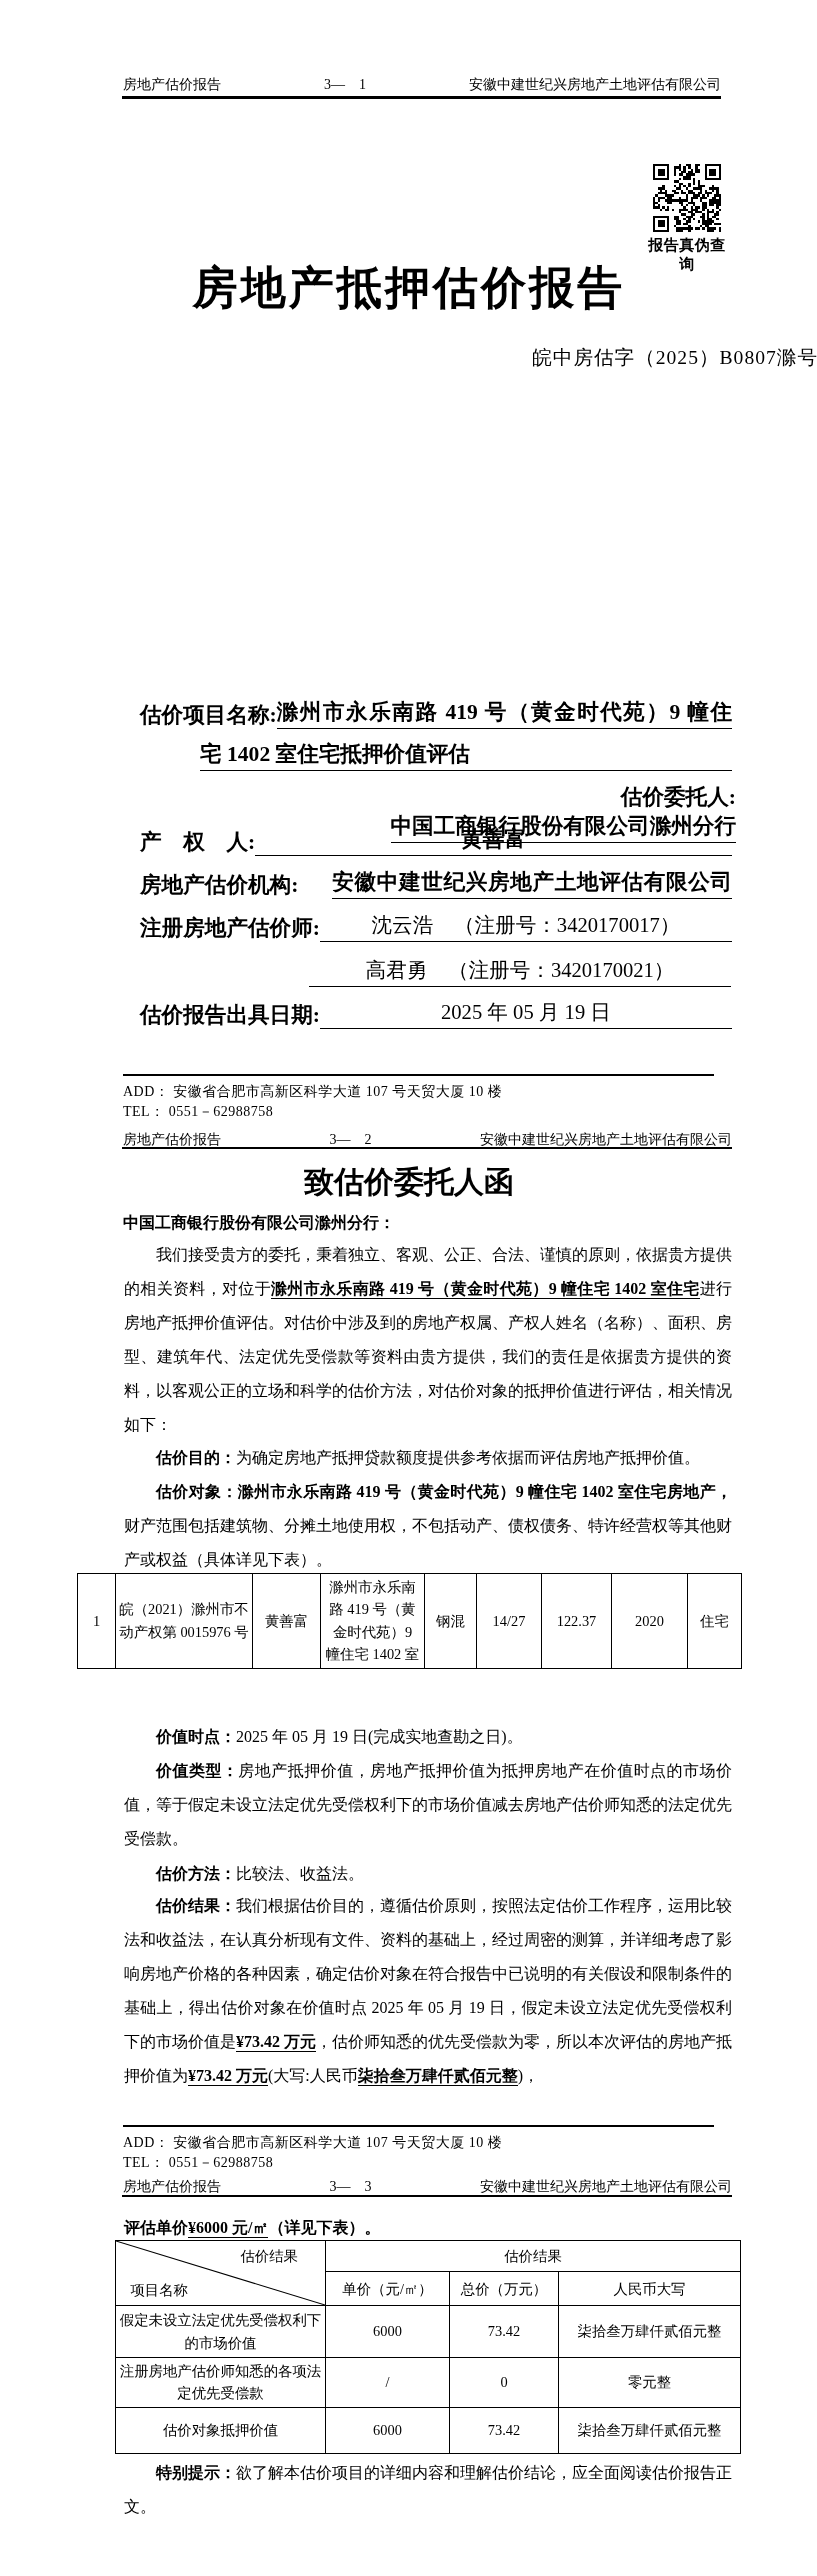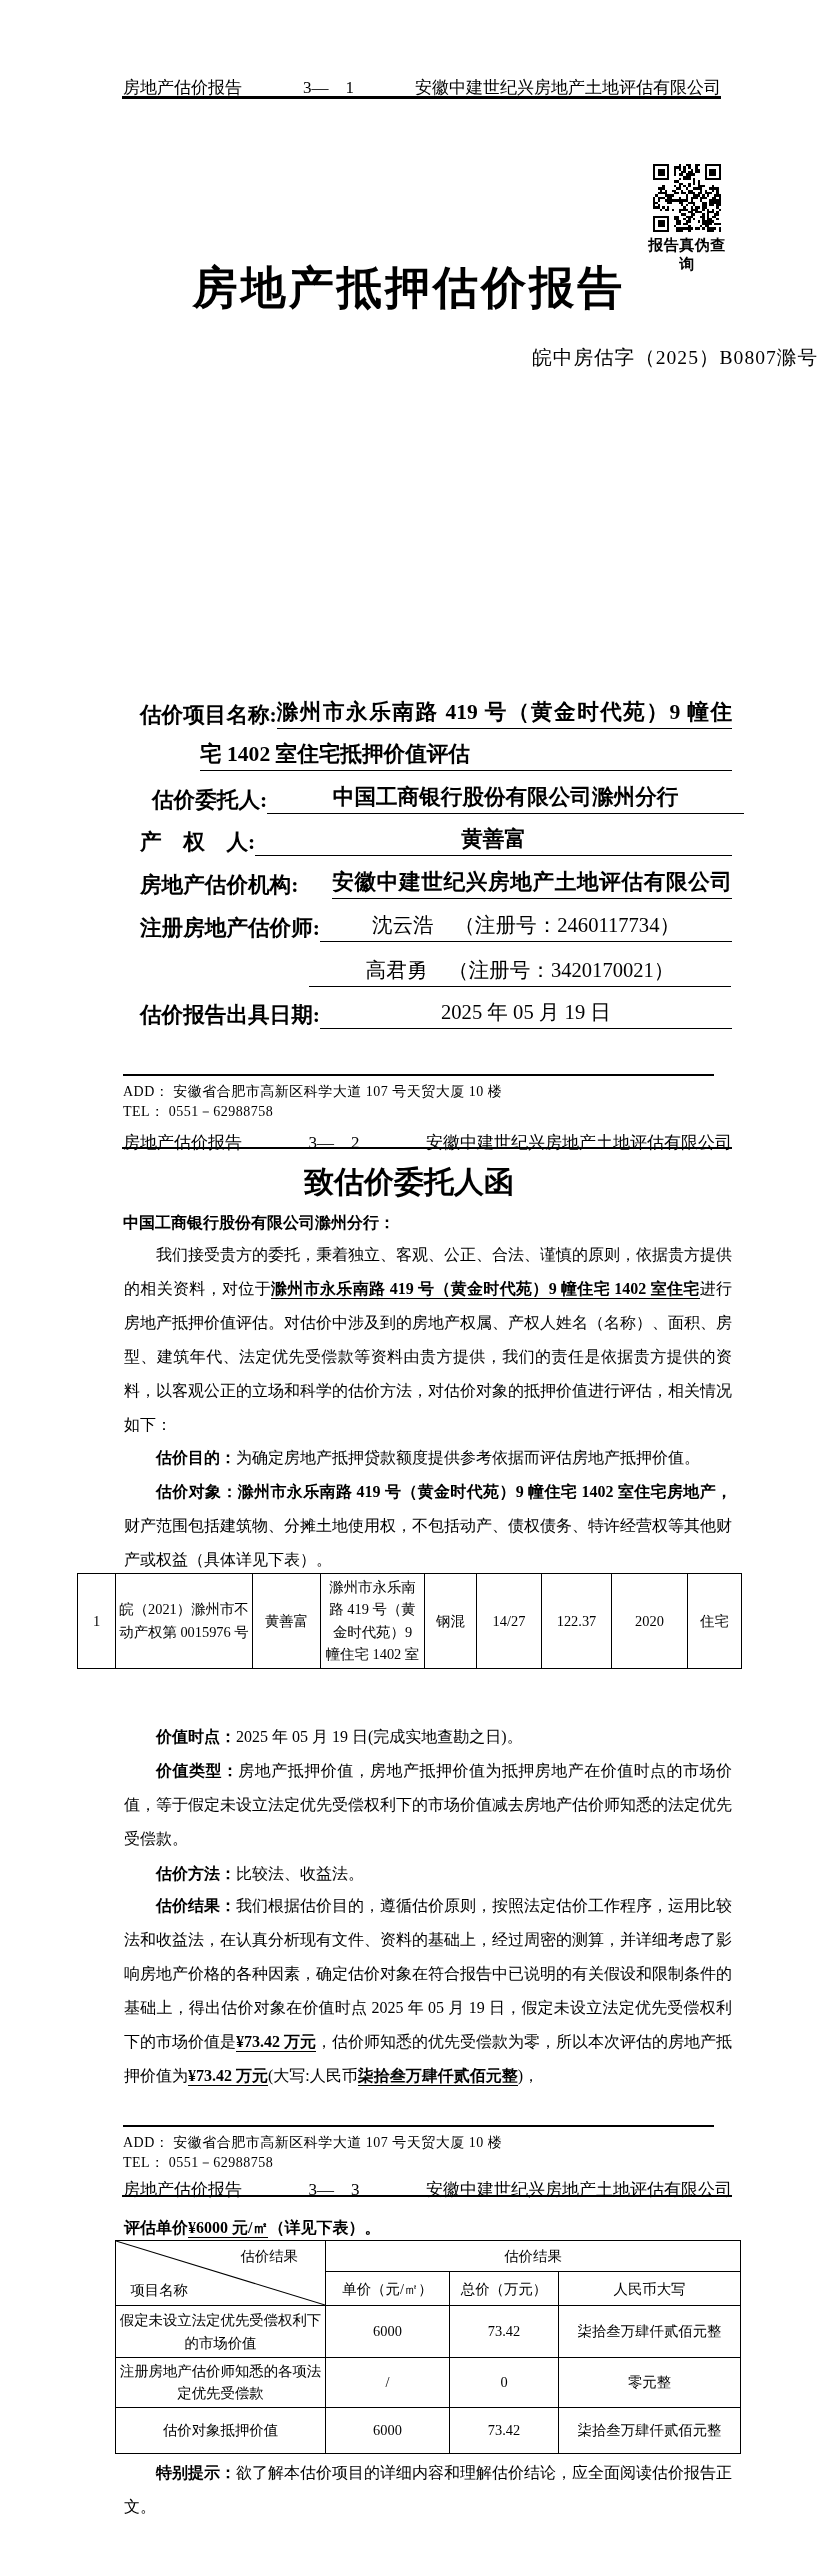--- a/index.html
+++ b/index.html
@@ -1,19 +1,19 @@
 <!DOCTYPE html>
 <html style="font-size:8.2px"><head>
 <meta charset="utf-8">
 <style>
   html,body{margin:0;padding:0;background:#ffffff;}
   body{width:818px;height:3300px;position:relative;overflow:hidden;
        font-family:"Liberation Serif","DejaVu Serif",serif;color:#000;}
   .abs{position:absolute;}
-  .hdr{display:flex;justify-content:space-between;align-items:flex-end;font-size:17px;}
+  .hdr{display:flex;justify-content:space-between;align-items:flex-end;font-size:14px;}
   .hdr .c{white-space:pre;}
   .hline{background:#000;}
   .ftr{font-size:14px;letter-spacing:0.5px;}
   .big-title{width:100%;text-align:center;font-size:45px;font-weight:bold;letter-spacing:3.1px;}
   .doc-no{width:100%;text-align:right;font-size:19.6px;letter-spacing:1px;}
   .frow{display:flex;align-items:flex-end;font-size:21.6px;}
   .flabel{font-weight:bold;white-space:pre;flex:0 0 auto;margin-left:16px;}
   .fval{flex:1 1 auto;border-bottom:1.5px solid #000;padding-bottom:2.1px;text-align:center;}
   .fval.left{text-align:left;}
   .fval.fill{text-align:justify;text-align-last:justify;}
@@ -351,35 +351,35 @@
 <div class="abs big-title" style="top:258px;left:0;">房地产抵押估价报告</div>
 <div class="abs doc-no" style="top:344px;left:0;">皖中房估字（2025）B0807滁号</div>
 
 <div class="abs frow" style="top:697px;left:124px;width:608px;">
   <span class="flabel">估价项目名称:</span>
   <span class="fval fill bold">滁州市永乐南路 419 号（黄金时代苑）9 幢住</span>
 </div>
 <div class="abs frow" style="top:739px;left:200px;width:532px;">
   <span class="fval left bold">宅 1402 室住宅抵押价值评估</span>
 </div>
-<div class="abs frow" style="top:782px;left:136px;width:608px;">
+<div class="abs frow" style="top:782px;left:128px;width:608px;flex-direction:column;">
   <span class="flabel">估价委托人:</span>
   <span class="fval bold">中国工商银行股份有限公司滁州分行</span>
 </div>
 <div class="abs frow" style="top:824px;left:124px;width:608px;">
   <span class="flabel">产　权　人:</span>
   <span class="fval bold">黄善富</span>
 </div>
 <div class="abs frow" style="top:867px;left:124px;width:608px;gap:34px;">
   <span class="flabel">房地产估价机构:</span>
   <span class="fval fill bold">安徽中建世纪兴房地产土地评估有限公司</span>
 </div>
 <div class="abs frow" style="top:911px;left:124px;width:608px;">
   <span class="flabel">注册房地产估价师:</span>
-  <span class="fval norm">沈云浩　（注册号：2460117734）</span>
+  <span class="fval norm">沈云浩　（注册号：3420170017）</span>
 </div>
 <div class="abs frow" style="top:956px;left:309px;width:422px;">
   <span class="fval norm">高君勇　（注册号：3420170021）</span>
 </div>
 <div class="abs frow" style="top:998px;left:124px;width:608px;">
   <span class="flabel">估价报告出具日期:</span>
   <span class="fval norm">2025 年 05 月 19 日</span>
 </div>
 
 <div class="abs hline" style="top:1074px;left:123px;width:591px;height:2.1px;"></div>

